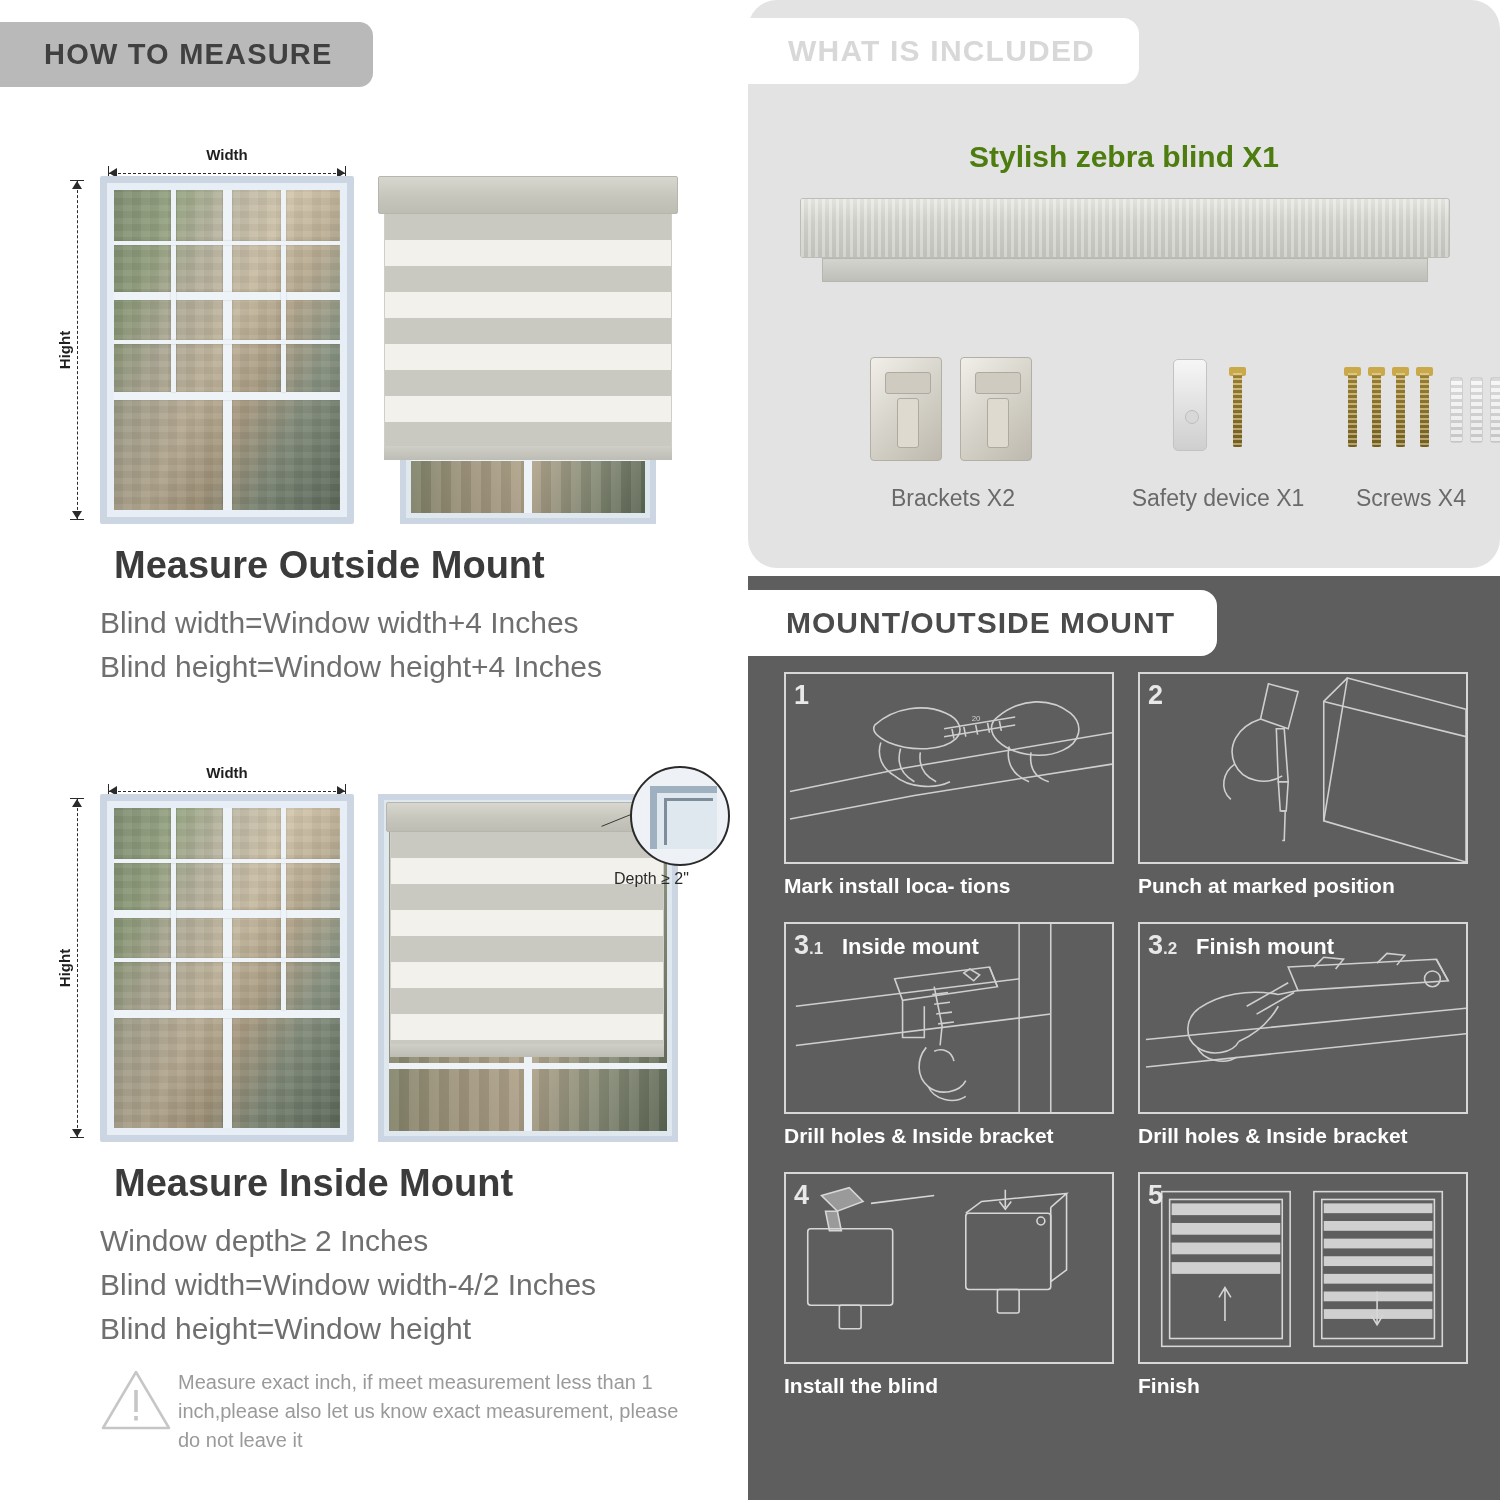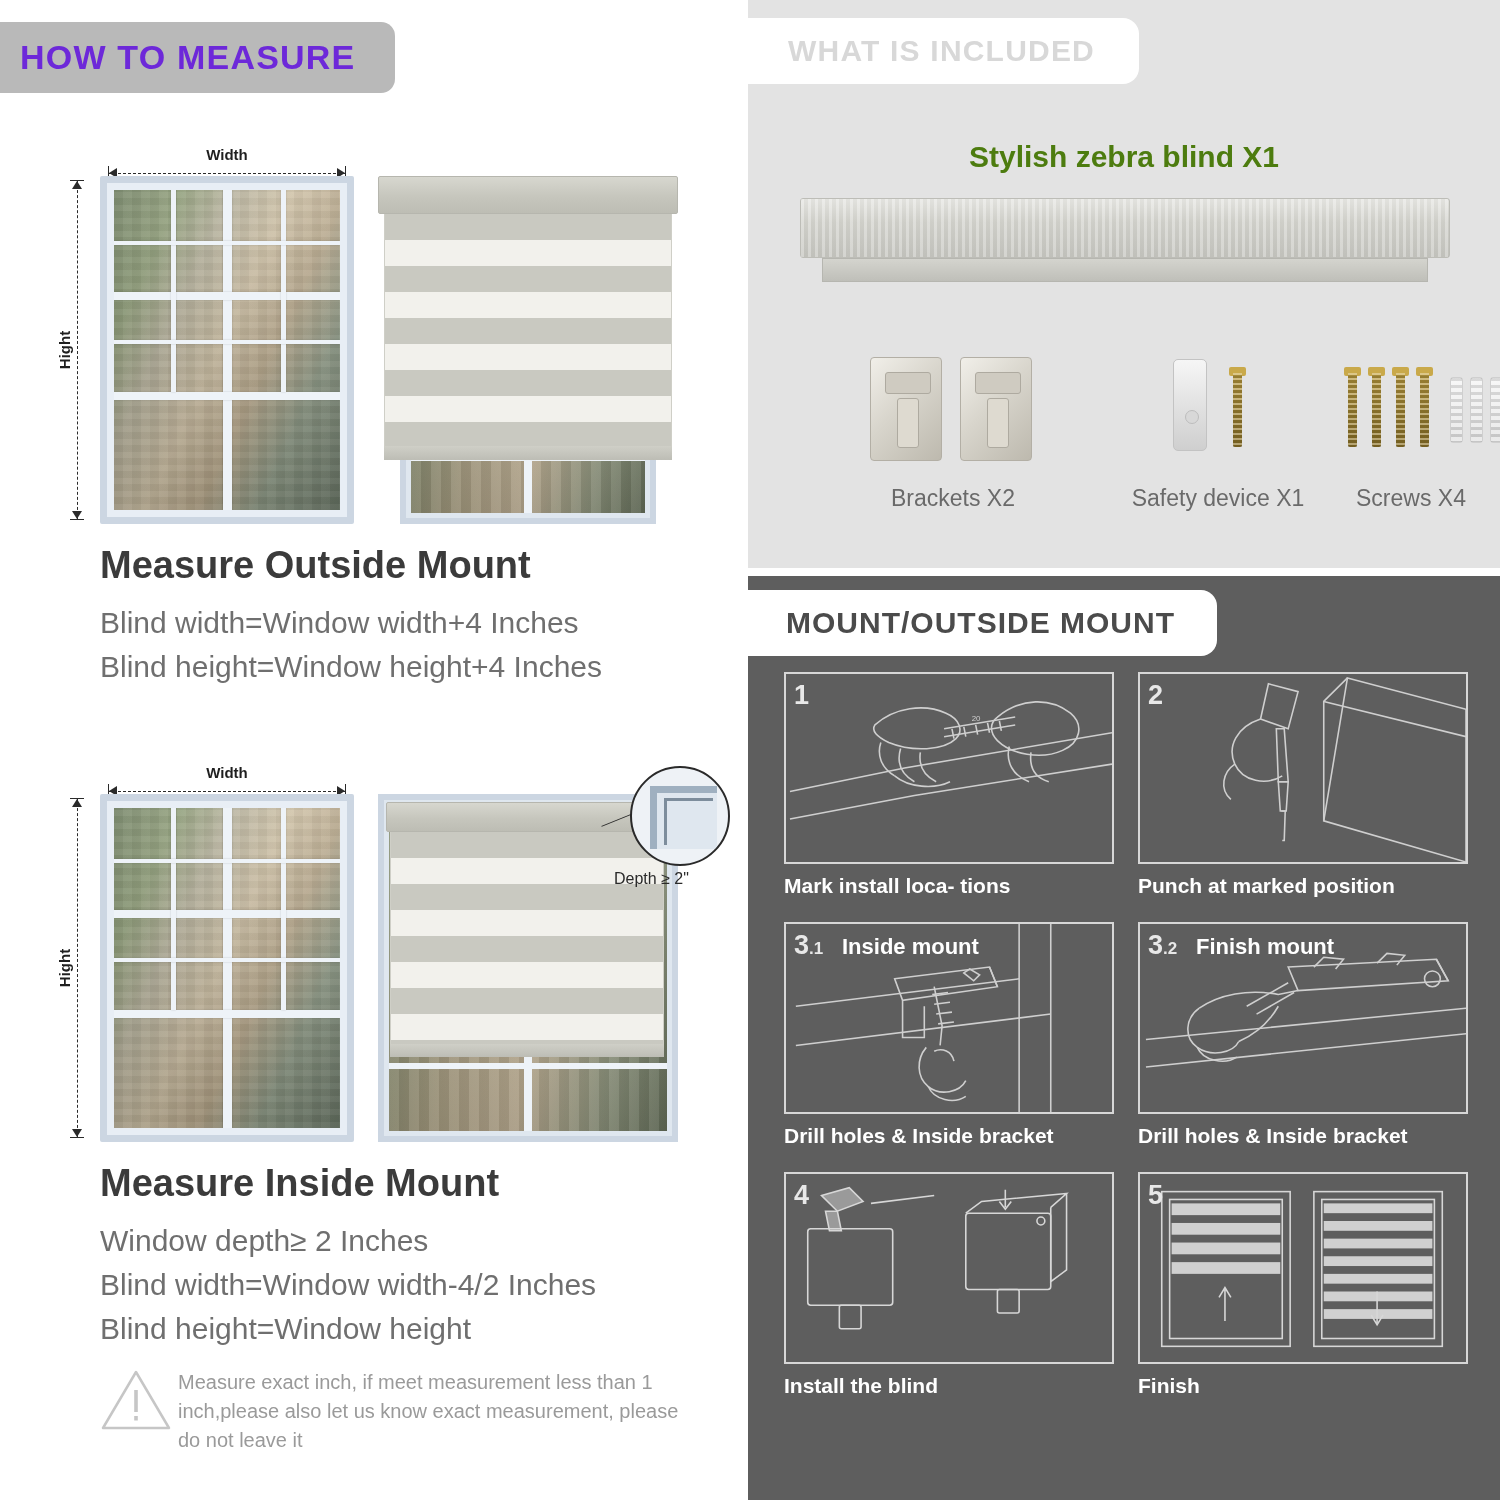--- a/index.html
+++ b/index.html
@@ -24,25 +24,25 @@
   
   .left-col {
     position: absolute;
     left: 0; top: 0;
     width: 740px; height: 1500px;
     background: #ffffff;
   }
   .section-tag {
     display: inline-block;
     background: #b9b9b9;
-    color: #6d28d9;
-    font-size: 34px;
+    color: #404040;
+    font-size: 29px;
     font-weight: bold;
     letter-spacing: 1.2px;
-    padding: 16px 40px 16px 20px;
+    padding: 16px 40px 16px 44px;
     border-radius: 0 14px 14px 0;
   }
   .tag-wrap-left {
     position: absolute;
     left: 0; top: 22px;
   }
 
   
   .measure-block { position: absolute; left: 0; width: 740px; margin-top: 48px; }
   .diagram-row {
@@ -201,21 +201,21 @@
     border-right: 1px solid #cfcfc7;
     box-sizing: border-box;
   }
   .zebra-bottom {
     position: absolute;
     background: linear-gradient(180deg,#cfcfc7,#bdbdb5);
   }
 
   .mount-title {
     position: absolute;
-    left: 100px;
+    left: 114px;
     font-size: 38px;
     font-weight: bold;
     color: #3b3b3b;
   }
   .mount-line {
     position: absolute;
     left: 100px;
     font-size: 30px;
     color: #6f6f6f;
   }
@@ -279,20 +279,21 @@
     color: #9a9a9a;
     line-height: 1.45;
   }
 
   
   .right-top {
     position: absolute;
     left: 748px; top: 0;
     width: 752px; height: 568px;
     background: #e3e3e3;
+    border-radius: 29px;
   }
   .tag-white {
     display: inline-block;
     background: #ffffff;
     color: #d8d8d8;
     font-size: 30px;
     font-weight: bold;
     letter-spacing: 1.2px;
     padding: 16px 44px 16px 40px;
     border-radius: 0 16px 16px 0;

